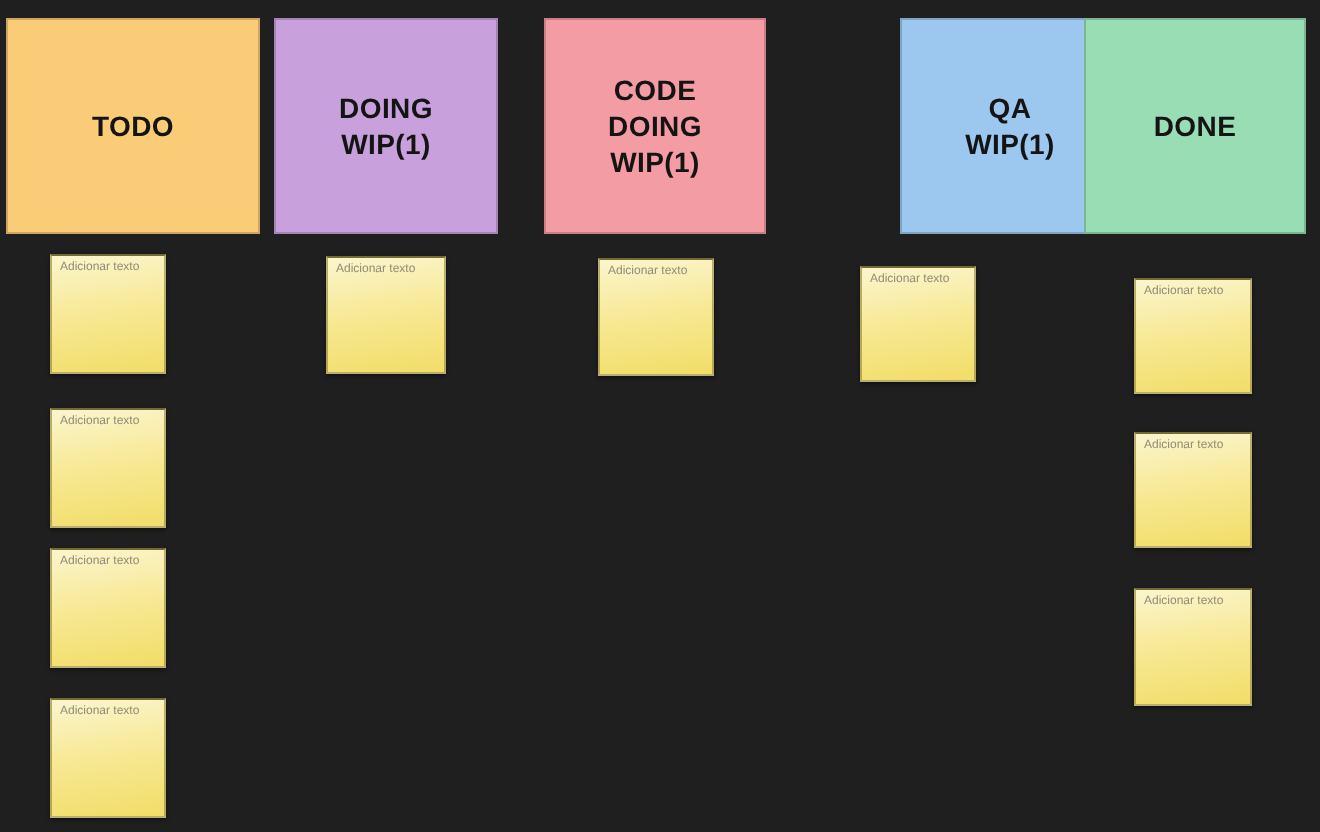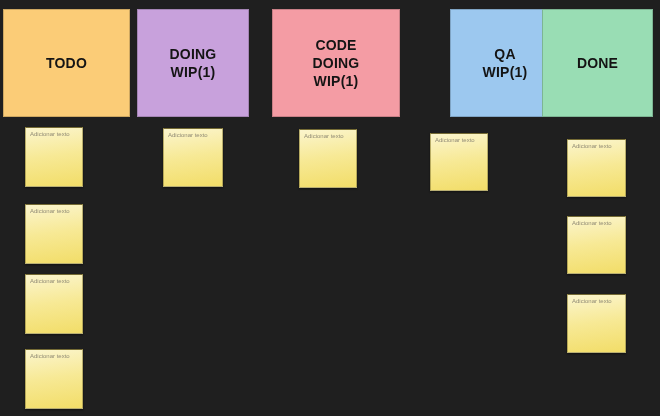--- a/index.html
+++ b/index.html
@@ -33,21 +33,21 @@
   .col-header .hline {
     display: block;
     font-size: 14px;
     font-weight: 700;
     color: #141414;
     line-height: 18px;
     letter-spacing: 0.2px;
   }
   .h-todo  { left: 3px;   width: 127px; }
   .h-doing { left: 137px; width: 112px; justify-content: center; }
-  .h-cr    { left: 272px; width: 128px; }
+  .h-cr    { left: 272px; width: 111px; }
   .h-qa    { left: 405px; width: 110px; margin-left: 45px; }
   .h-done  { left: 542px; width: 111px; }
 
   .sticky-note {
     position: absolute;
     width: 58px;
     height: 60px;
     box-sizing: border-box;
     background: linear-gradient(172deg, #fbf5cd 0%, #f7e995 48%, #f2dd68 100%);
     border: 1px solid rgba(150, 138, 70, 0.65);

